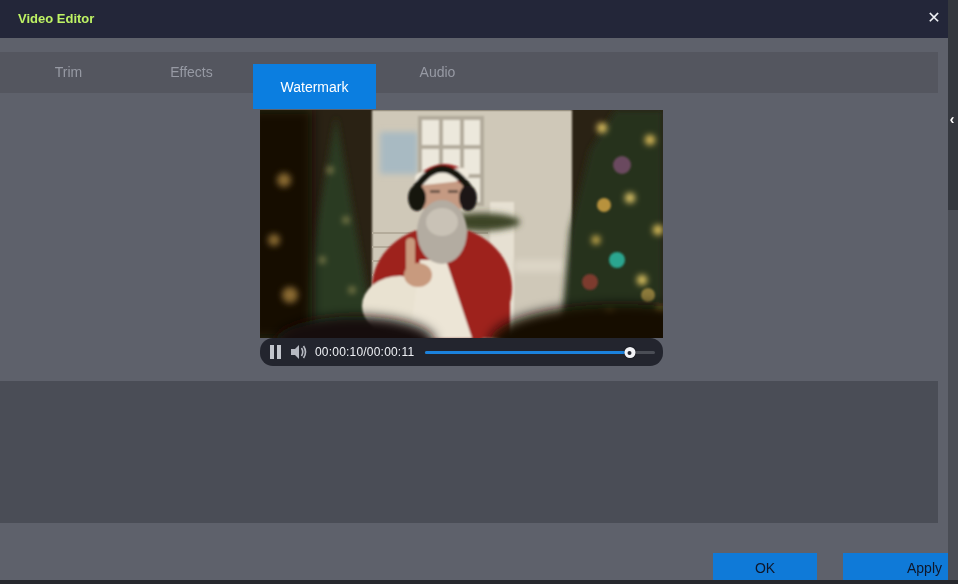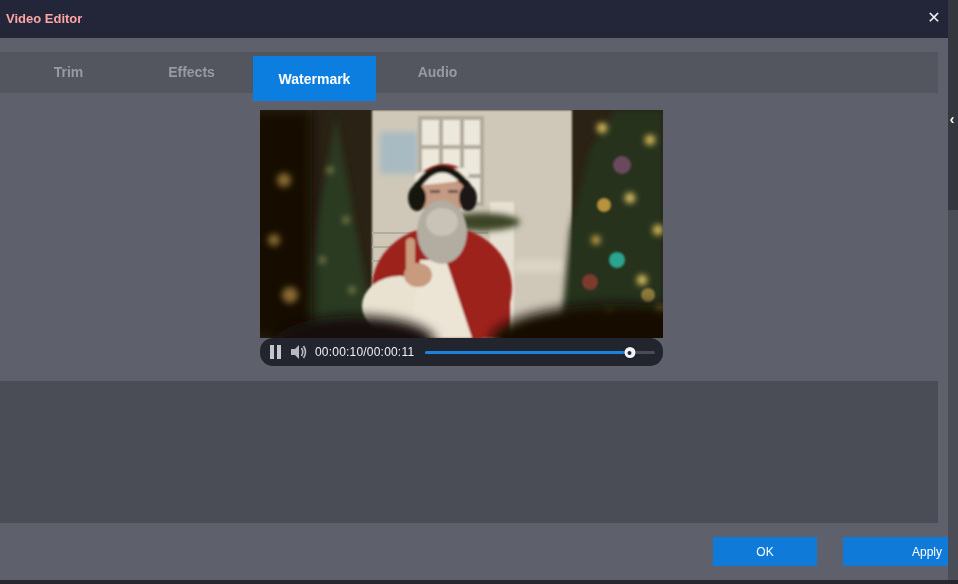--- a/index.html
+++ b/index.html
@@ -2,32 +2,32 @@
 <html><head>
 <meta charset="utf-8">
 <style>
   html,body{margin:0;padding:0;background:#26272d;}
   body{width:958px;height:584px;position:relative;overflow:hidden;
        font-family:"Liberation Sans",sans-serif;-webkit-font-smoothing:antialiased;}
   .abs{position:absolute;}
 
   
   #titlebar{left:0;top:0;width:948px;height:38px;background:#232639;}
-  #title-text{left:6px;top:0;height:38px;line-height:38px;font-size:13px;font-weight:700;color:#fca5a5;}
+  #title-text{left:18px;top:0;height:38px;line-height:38px;font-size:13px;font-weight:700;color:#bef264;}
   #close-btn{left:920px;top:0;width:28px;height:36px;line-height:36px;text-align:center;
              color:#eef0f4;font-size:16px;cursor:pointer;}
 
   #dialog-body{left:0;top:38px;width:948px;height:542px;background:#5e616b;}
 
   
   #tabbar-bg{left:0;top:52px;width:938px;height:41px;background:#54565f;}
   #tabs{left:7px;top:48px;height:45px;display:flex;}
   .tab{width:123px;height:41px;margin-top:4px;line-height:41px;text-align:center;
-       font-size:14px;font-weight:700;color:#979aa4;cursor:pointer;}
-  .tab.active{margin-top:8px;height:45px;line-height:47px;background:#0b7ee0;color:#ffffff;}
+       font-size:14px;font-weight:400;color:#979aa4;cursor:pointer;}
+  .tab.active{margin-top:16px;height:45px;line-height:47px;background:#0b7ee0;color:#ffffff;}
 
   
   #video-wrap{left:260px;top:110px;width:403px;height:228px;background:#241c10;overflow:hidden;
               box-shadow:inset 0 0 40px rgba(0,0,0,.45);}
   #video-wrap svg{display:block;}
 
   
   #controls{left:260px;top:338px;width:403px;height:28px;background:#23252e;border-radius:13px;}
   #pause-btn{left:10px;top:7px;width:14px;height:14px;cursor:pointer;}
   .pbar{position:absolute;top:0;width:4px;height:14px;background:#c2c5cc;}
@@ -39,22 +39,22 @@
   #seek-thumb{top:-4px;width:11px;height:11px;border-radius:50%;background:#f2f3f6;
               transform:translateX(-50%);box-shadow:0 0 2px rgba(0,0,0,.6);cursor:pointer;}
   #seek-thumb::after{content:"";position:absolute;left:3.5px;top:3.5px;width:4px;height:4px;
               border-radius:50%;background:#23252e;}
 
   
   #settings{left:0;top:381px;width:938px;height:142px;background:#4a4d56;}
 
   
   #footer{left:0;top:523px;width:948px;height:57px;background:#5e616b;}
-  .btn{position:absolute;top:14px;height:29px;background:#0f7ad8;color:#ffffff;border:none;
-       font-size:12px;font-family:"Liberation Sans",sans-serif;cursor:pointer;}
+  .btn{position:absolute;top:30px;height:29px;background:#0f7ad8;color:#0f172a;border:none;
+       font-size:14px;font-family:"Liberation Sans",sans-serif;cursor:pointer;}
   #ok-btn{left:713px;width:104px;}
   #apply-btn{left:843px;width:105px;text-align:right;}
 
   
   #right-strip{left:948px;top:0;width:10px;height:584px;background:#4a4d55;}
   #right-strip-top{left:948px;top:0;width:10px;height:210px;background:#34373e;}
   #collapse-btn{left:946px;top:108px;width:12px;height:22px;color:#ffffff;font-size:14px;
                 line-height:22px;text-align:center;font-weight:700;cursor:pointer;}
   #bottom-strip{left:0;top:580px;width:958px;height:4px;background:#26272d;}
 </style>

